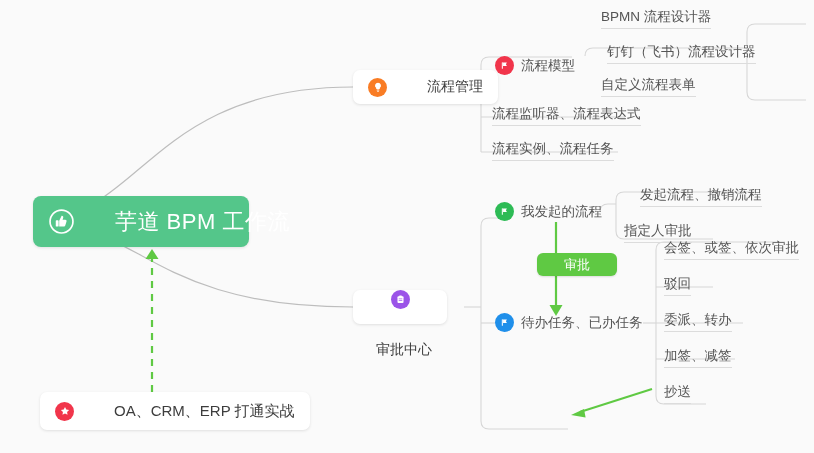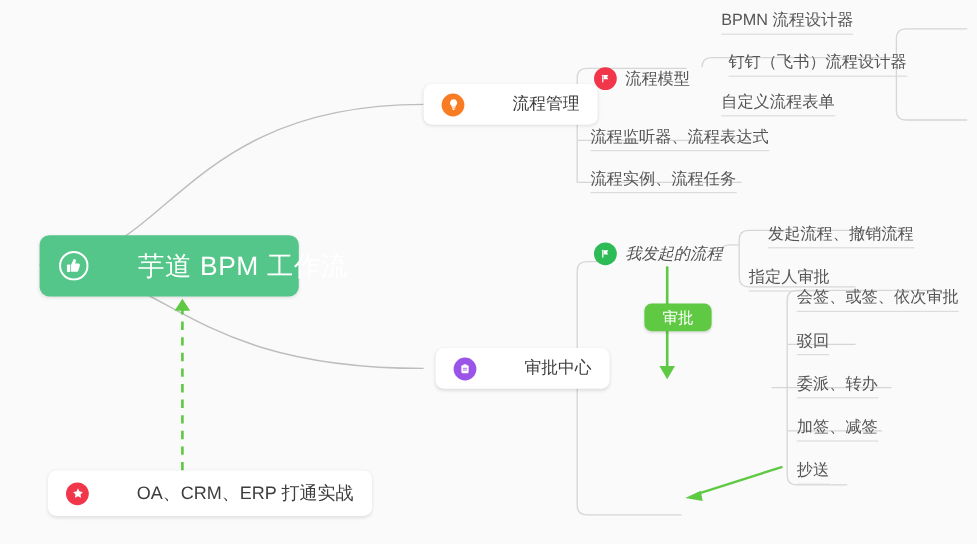--- a/index.html
+++ b/index.html
@@ -58,21 +58,21 @@
     padding: 0 15px;
     height: 34px;
   }
   .card .label {
     color: #3d3d3d;
     font-size: 14px;
     margin-left: 8px;
   }
 
   .n-liucheng-guanli { left: 353px; top: 70px; }
-  .n-shenpi-zhongxin { left: 363px; top: 290px; }
+  .n-shenpi-zhongxin { left: 353px; top: 290px; flex-direction: column; }
   .n-oa-crm-erp      { left: 40px;  top: 392px; height: 38px; }
   .n-oa-crm-erp .label { font-size: 15px; }
 
   
   .leaf {
     position: absolute;
     display: flex;
     align-items: flex-end;
     box-sizing: border-box;
     white-space: nowrap;
@@ -107,21 +107,21 @@
 
   
   .pill {
     position: absolute;
     left: 537px;
     top: 253px;
     background: #5FC943;
     color: #ffffff;
     font-size: 13px;
     border-radius: 6px;
-    padding: 5px 15px;
+    padding: 5px 27px;
     line-height: 1;
     box-shadow: 0 1px 2px rgba(0,0,0,0.12);
   }
 </style>
 </head>
 <body>
 
 <div id="canvas">
 
   <svg id="links" viewBox="0 0 814 453" xmlns="http://www.w3.org/2000/svg">
@@ -236,37 +236,46 @@
       <svg width="11" height="11" viewBox="0 0 16 16">
         <rect x="3.6" y="3.4" width="8.8" height="9.6" rx="1.3" fill="#ffffff"></rect>
         <rect x="6.0" y="2.1" width="4.0" height="2.3" rx="0.9" fill="#ffffff"></rect>
         <rect x="5.4" y="6.6" width="5.2" height="1.0" fill="#9B54E8"></rect>
         <rect x="5.4" y="8.8" width="5.2" height="1.0" fill="#9B54E8"></rect>
       </svg>
     </span>
     <span class="label">审批中心</span>
   </div>
 
-  <div class="leaf icon-leaf" style="left:495px; top:202px;font-style:italic;">
+  <div class="leaf icon-leaf" style="left:495px; top:202px;">
     <span class="ico ico-green">
       <svg width="11" height="11" viewBox="0 0 16 16">
         <rect x="4.1" y="3.2" width="1.5" height="9.6" rx="0.6" fill="#ffffff"></rect>
         <path d="M5.9 3.7 h5.6 l-1.5 2.6 l1.5 2.6 H5.9 z" fill="#ffffff"></path>
       </svg>
     </span>
     <span class="label">我发起的流程</span>
   </div>
 
   <div class="leaf" style="left:640px; top:188px;">
     <span class="label">发起流程、撤销流程</span>
   </div>
   <div class="leaf" style="left:624px; top:224px;">
     <span class="label">指定人审批</span>
   </div>
 
+  <div class="leaf icon-leaf" style="left:495px; top:313px;">
+    <span class="ico ico-blue">
+      <svg width="11" height="11" viewBox="0 0 16 16">
+        <rect x="4.1" y="3.2" width="1.5" height="9.6" rx="0.6" fill="#ffffff"></rect>
+        <path d="M5.9 3.7 h5.6 l-1.5 2.6 l1.5 2.6 H5.9 z" fill="#ffffff"></path>
+      </svg>
+    </span>
+    <span class="label">待办任务、已办任务</span>
+  </div>
 
   <div class="leaf" style="left:664px; top:241px;">
     <span class="label">会签、或签、依次审批</span>
   </div>
   <div class="leaf" style="left:664px; top:277px;">
     <span class="label">驳回</span>
   </div>
   <div class="leaf" style="left:664px; top:313px;">
     <span class="label">委派、转办</span>
   </div>

